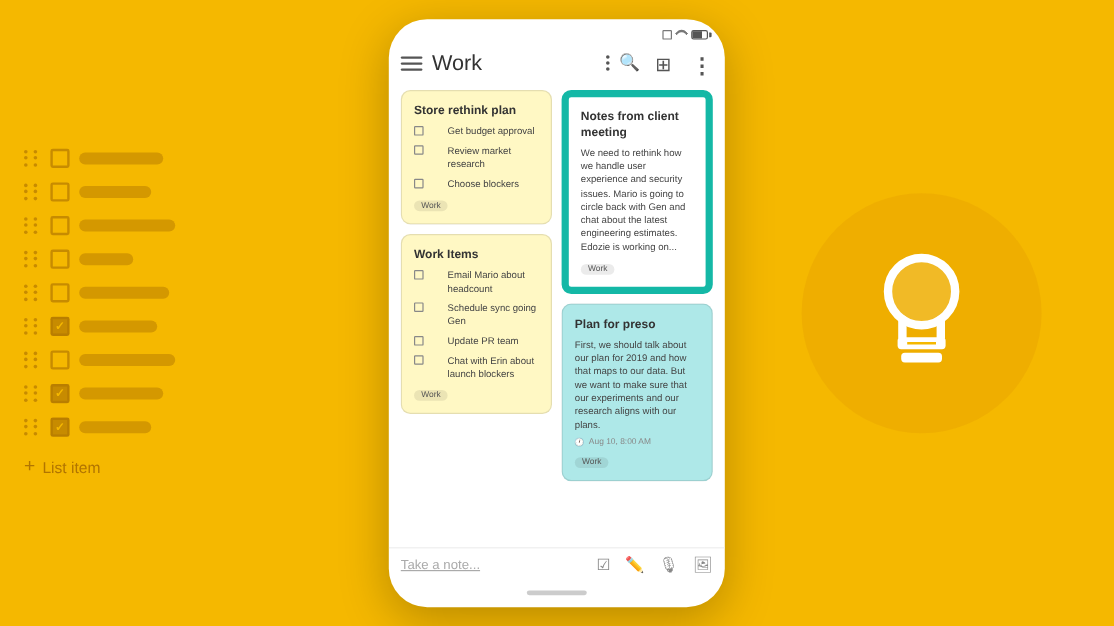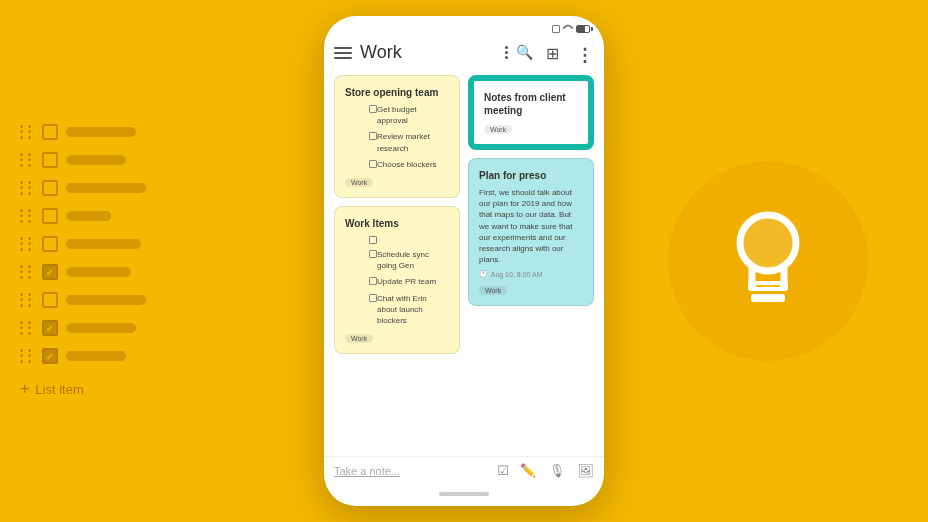--- a/index.html
+++ b/index.html
@@ -204,25 +204,24 @@
     .note-title {
       font-size: 10px;
       font-weight: 600;
       color: #333;
       line-height: 1.3;
     }
 
     .note-checkbox-row {
       display: flex;
       align-items: flex-start;
-      gap: 0;
+      gap: 20px;
       font-size: 8px;
       color: #444;
       line-height: 1.4;
-      margin-left: 24px;
     }
 
     .note-checkbox {
       width: 8px;
       height: 8px;
       border: 1px solid #888;
       border-radius: 1px;
       flex-shrink: 0;
       margin-top: 1px;
     }
@@ -480,40 +479,41 @@
       <span class="toolbar-icon" style="font-size:16px;">⊞</span>
       <span class="toolbar-icon" style="font-size:18px;font-weight:bold;">⋮</span>
     </div>
   </div>
 
   <div class="notes-grid">
 
     <div style="display:flex;flex-direction:column;gap:8px;">
 
       <div class="note-card yellow">
-        <div class="note-title">Store opening team</div>
+        <div class="note-title">Store rethink plan</div>
         <div class="note-checkbox-row">
           <div class="note-checkbox"></div>
           <span>Get budget approval</span>
         </div>
         <div class="note-checkbox-row">
           <div class="note-checkbox"></div>
           <span>Review market research</span>
         </div>
         <div class="note-checkbox-row">
           <div class="note-checkbox"></div>
           <span>Choose blockers</span>
         </div>
         <span class="note-tag">Work</span>
       </div>
 
       <div class="note-card yellow">
         <div class="note-title">Work Items</div>
         <div class="note-checkbox-row">
           <div class="note-checkbox"></div>
+          <span>Email Mario about headcount</span>
         </div>
         <div class="note-checkbox-row">
           <div class="note-checkbox"></div>
           <span>Schedule sync going Gen</span>
         </div>
         <div class="note-checkbox-row">
           <div class="note-checkbox"></div>
           <span>Update PR team</span>
         </div>
         <div class="note-checkbox-row">
@@ -521,20 +521,21 @@
           <span>Chat with Erin about launch blockers</span>
         </div>
         <span class="note-tag">Work</span>
       </div>
     </div>
 
     <div class="right-note-col">
 
       <div class="note-card white">
         <div class="note-title">Notes from client meeting</div>
+        <div class="note-text">We need to rethink how we handle user experience and security issues. Mario is going to circle back with Gen and chat about the latest engineering estimates. Edozie is working on...</div>
         <span class="note-tag">Work</span>
       </div>
 
       <div class="note-card teal">
         <div class="note-title">Plan for preso</div>
         <div class="note-text">First, we should talk about our plan for 2019 and how that maps to our data. But we want to make sure that our experiments and our research aligns with our plans.</div>
         <div class="note-date">
           <span>🕐</span>
           <span>Aug 10, 8:00 AM</span>
         </div>

